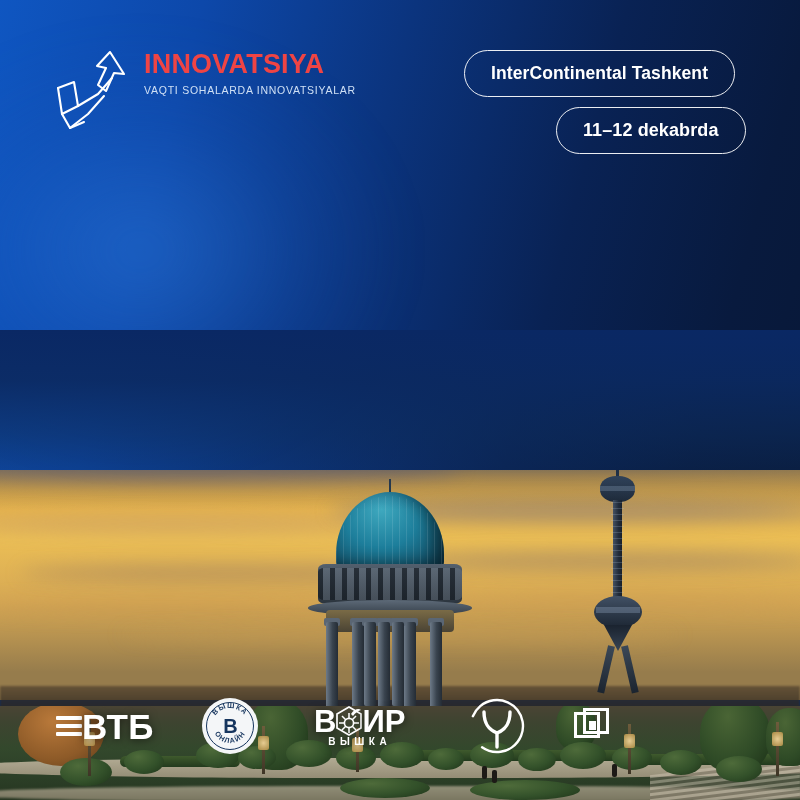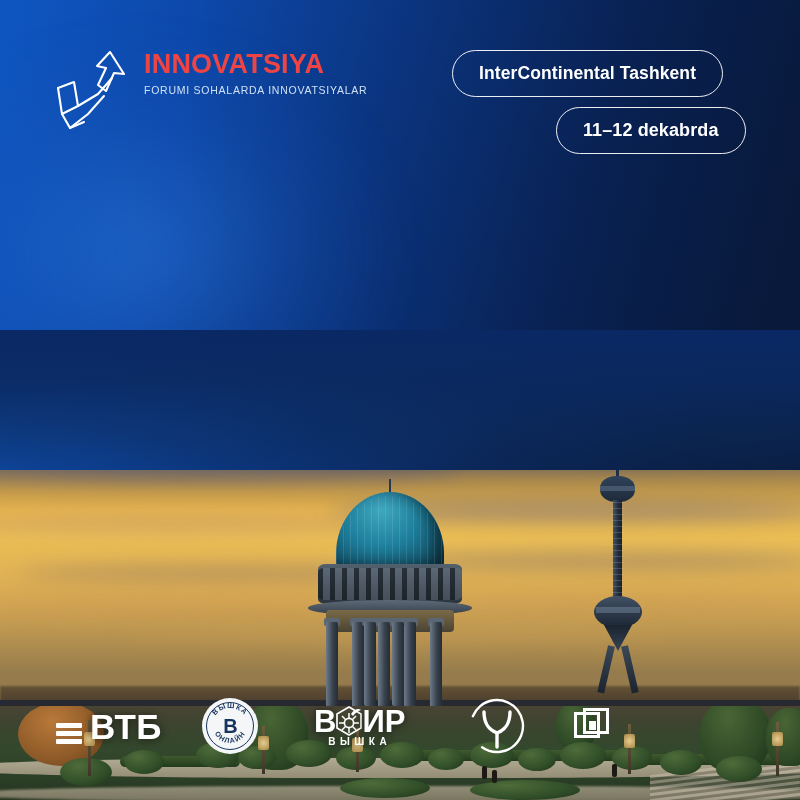--- a/index.html
+++ b/index.html
@@ -217,40 +217,40 @@
     color:#cfe0f5;font-size:10.5px;letter-spacing:.75px;font-weight:500;
   }
 
   
   .pill{
     position:absolute;display:inline-flex;align-items:center;justify-content:center;
     border:1.6px solid rgba(255,255,255,.92);
     border-radius:999px;color:#fff;
     font-weight:700;white-space:nowrap;
   }
-  .pill-venue{left:452px;top:50px;height:47px;padding:16px 26px;font-size:17.5px;letter-spacing:.1px;}
+  .pill-venue{left:464px;top:50px;height:47px;padding:16px 26px;font-size:17.5px;letter-spacing:.1px;}
   .pill-date{left:556px;top:107px;height:47px;padding:0 26px;font-size:18px;letter-spacing:.1px;}
 
   
   .headline{position:absolute;left:58px;top:262px;}
   .hl{
     display:block;color:#fff;font-weight:800;
     font-family:"Liberation Sans", sans-serif;
     letter-spacing:-.5px;line-height:.93;
     text-shadow:0 2px 18px rgba(0,0,0,.28);
   }
   .hl1{font-size:62px;transform:scaleX(.94);transform-origin:left center;}
   .hl2{font-size:62px;margin-top:6px;transform:scaleX(.94);transform-origin:left center;}
 
   
   .sponsors{
     position:absolute;left:0;right:0;top:690px;height:72px;
     display:flex;align-items:center;
   }
-  .sp{position:absolute;display:flex;align-items:flex-end;gap:8px;color:#fff;}
+  .sp{position:absolute;display:flex;align-items:center;gap:0;color:#fff;}
 
   .vtb{left:56px;}
   .vtb-bars{display:flex;flex-direction:column;gap:3.5px;}
   .vtb-bars i{display:block;background:#fff;height:4.5px;border-radius:1px;}
   .vtb-bars i:nth-child(1){width:26px;}
   .vtb-bars i:nth-child(2){width:26px;}
   .vtb-bars i:nth-child(3){width:26px;}
   .vtb-word{font-size:35px;font-weight:800;letter-spacing:.5px;line-height:1;}
 
   .seal{left:202px;}
@@ -405,21 +405,21 @@
         <g fill="none" stroke="#ffffff" stroke-width="2.1" stroke-linejoin="round" stroke-linecap="round">
           <path d="M56 8 L70 30 L60 29 L52 47 L44 41 L52 24 L43 22 Z"></path>
           <path d="M4 44 L20 38 L24 62 L44 50 L58 34"></path>
           <path d="M4 44 L8 70 L24 62"></path>
           <path d="M8 70 L16 84 L34 70 L50 52"></path>
           <path d="M16 84 L30 78"></path>
         </g>
       </svg>
       <div class="logo-text">
         <span class="logo-l1">INNOVATSIYA</span>
-        <span class="logo-tag">FORUMI SOHALARDA INNOVATSIYALAR</span>
+        <span class="logo-tag">VAQTI SOHALARDA INNOVATSIYALAR</span>
       </div>
     </div>
 
     <div class="pill pill-venue">InterContinental Tashkent</div>
     <div class="pill pill-date">11–12 dekabrda</div>
 
 
     <div class="sponsors">
 
       <div class="sp vtb">

